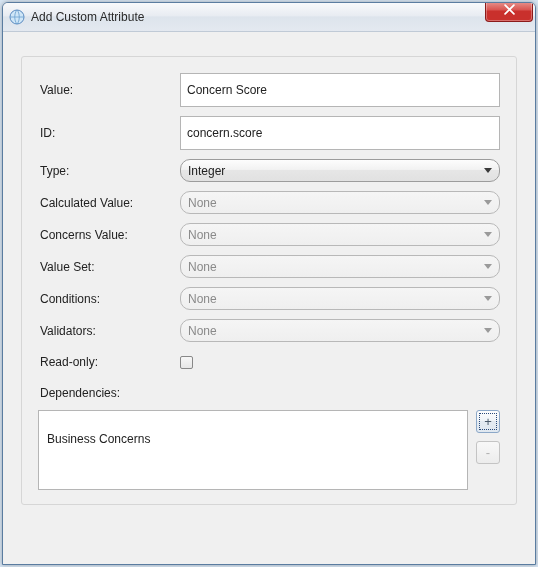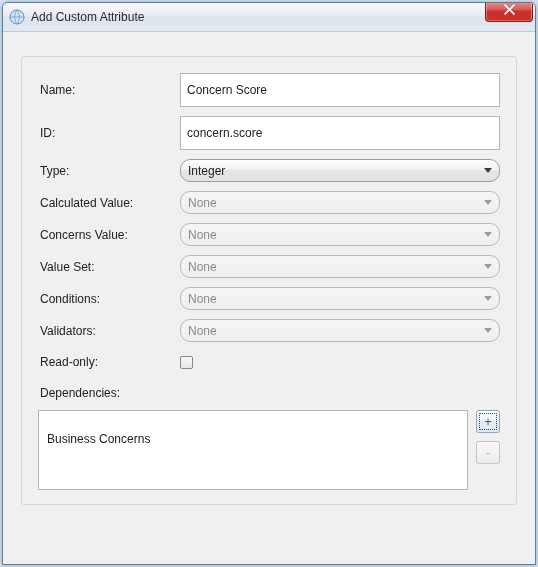--- a/index.html
+++ b/index.html
@@ -198,21 +198,21 @@
       </span>
     </div>
   </div>
 
   <div class="content">
 
 
     <div class="group-box">
 
       <div class="form-row">
-        <div class="form-label">Name:</div>
+        <div class="form-label">Value:</div>
         <input class="text-input" type="text" value="Concern Score" style="">
       </div>
 
       <div class="form-row">
         <div class="form-label">ID:</div>
         <input class="text-input" type="text" value="concern.score" style="">
       </div>
 
       <div class="form-row">
         <div class="form-label">Type:</div>

